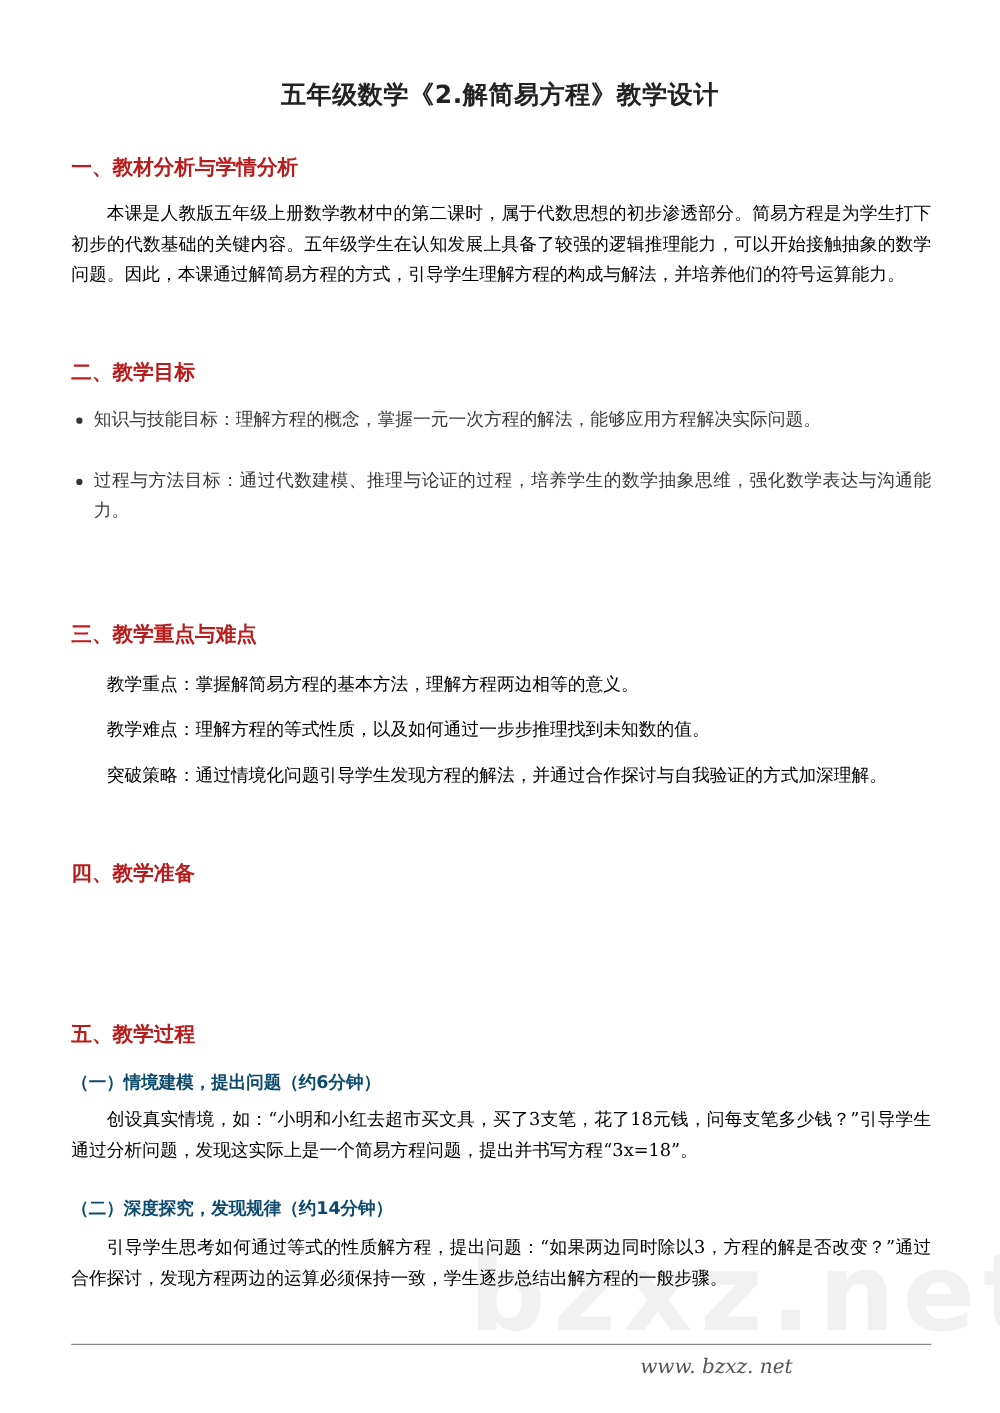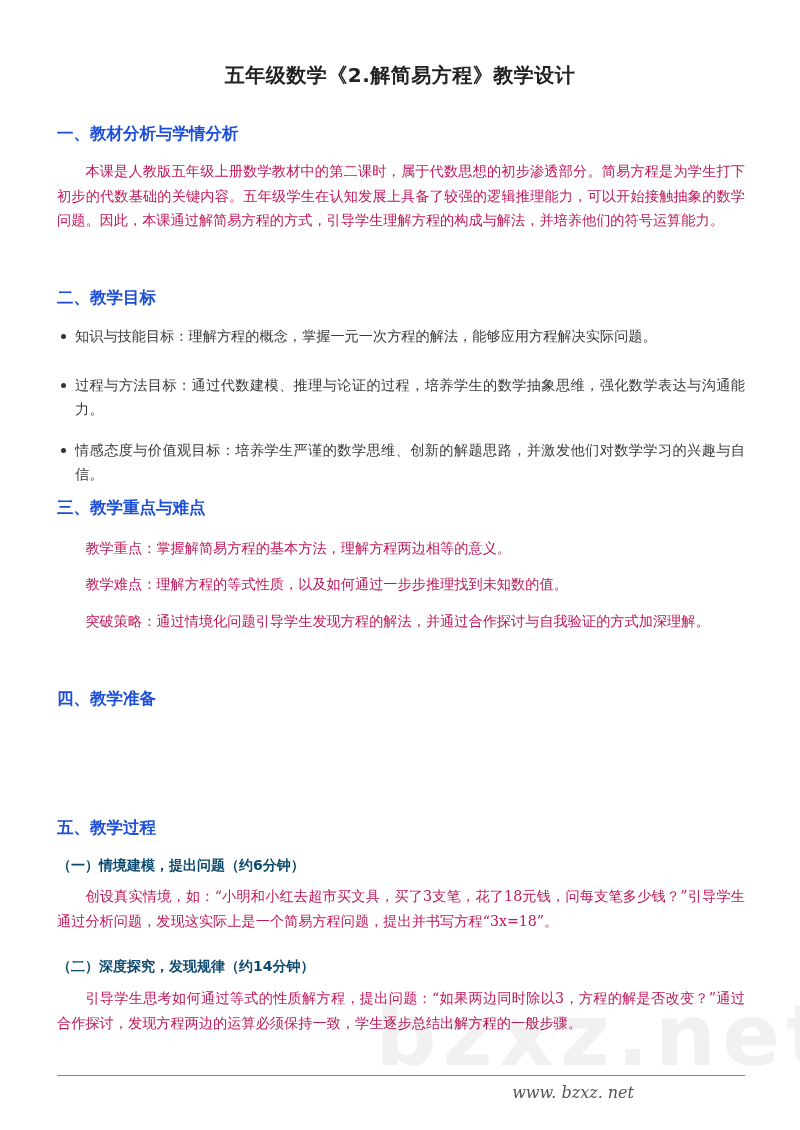--- a/index.html
+++ b/index.html
@@ -10,30 +10,30 @@
   }
   .page { position: absolute; left: 0; top: 0; width: 692px; height: 1130px; }
   .title {
     position: absolute; left: 0; top: 62px; width: 800px; text-align: center;
     font-family: "DejaVu Sans", "Liberation Sans", sans-serif;
     font-size: 20px; font-weight: bold; color: #222222; letter-spacing: 0.5px;
   }
   .h1 {
     position: absolute; left: 57px;
     font-family: "DejaVu Sans", "Liberation Sans", sans-serif;
-    font-size: 16.5px; font-weight: bold; color: #1d4ed8;
+    font-size: 16.5px; font-weight: bold; color: #b91c1c;
   }
   .h2 {
     position: absolute; left: 57px;
     font-family: "DejaVu Sans", "Liberation Sans", sans-serif;
     font-size: 14px; font-weight: bold; color: #0c4a6e;
   }
   .para {
     position: absolute; left: 57px; width: 688px;
-    font-size: 14.2px; line-height: 24.5px; color: #be185d;
+    font-size: 14.2px; line-height: 24.5px; color: #000000;
     text-indent: 2em; text-align: justify;
   }
   .para.single { text-align: left; }
   ul.bullets {
     position: absolute; left: 57px; width: 688px; margin: 0; padding: 0; list-style: none;
     font-size: 14.2px; line-height: 24.5px; color: #3a3a3a;
   }
   ul.bullets li { position: relative; padding-left: 18px; text-align: justify; }
   ul.bullets li .dot {
     position: absolute; left: 4px; top: 10px; width: 5px; height: 5px; border-radius: 50%;
@@ -67,24 +67,20 @@
   <div class="h1" style="top:287px;">二、教学目标</div>
   <ul class="bullets" style="top:324px;">
     <li style="margin-bottom:24px;">
       <span class="dot"></span>
       <span>知识与技能目标：理解方程的概念，掌握一元一次方程的解法，能够应用方程解决实际问题。</span>
     </li>
     <li style="margin-bottom:16px;">
       <span class="dot"></span>
       <span>过程与方法目标：通过代数建模、推理与论证的过程，培养学生的数学抽象思维，强化数学表达与沟通能力。</span>
     </li>
-    <li>
-      <span class="dot"></span>
-      <span>情感态度与价值观目标：培养学生严谨的数学思维、创新的解题思路，并激发他们对数学学习的兴趣与自信。</span>
-    </li>
   </ul>
 
   <div class="h1" style="top:497px;">三、教学重点与难点</div>
   <div class="para single" style="top:536px;">教学重点：掌握解简易方程的基本方法，理解方程两边相等的意义。</div>
   <div class="para single" style="top:572px;">教学难点：理解方程的等式性质，以及如何通过一步步推理找到未知数的值。</div>
   <div class="para" style="top:609px;">突破策略：通过情境化问题引导学生发现方程的解法，并通过合作探讨与自我验证的方式加深理解。</div>
 
   <div class="h1" style="top:688px;">四、教学准备</div>
 
   <div class="h1" style="top:817px;">五、教学过程</div>

